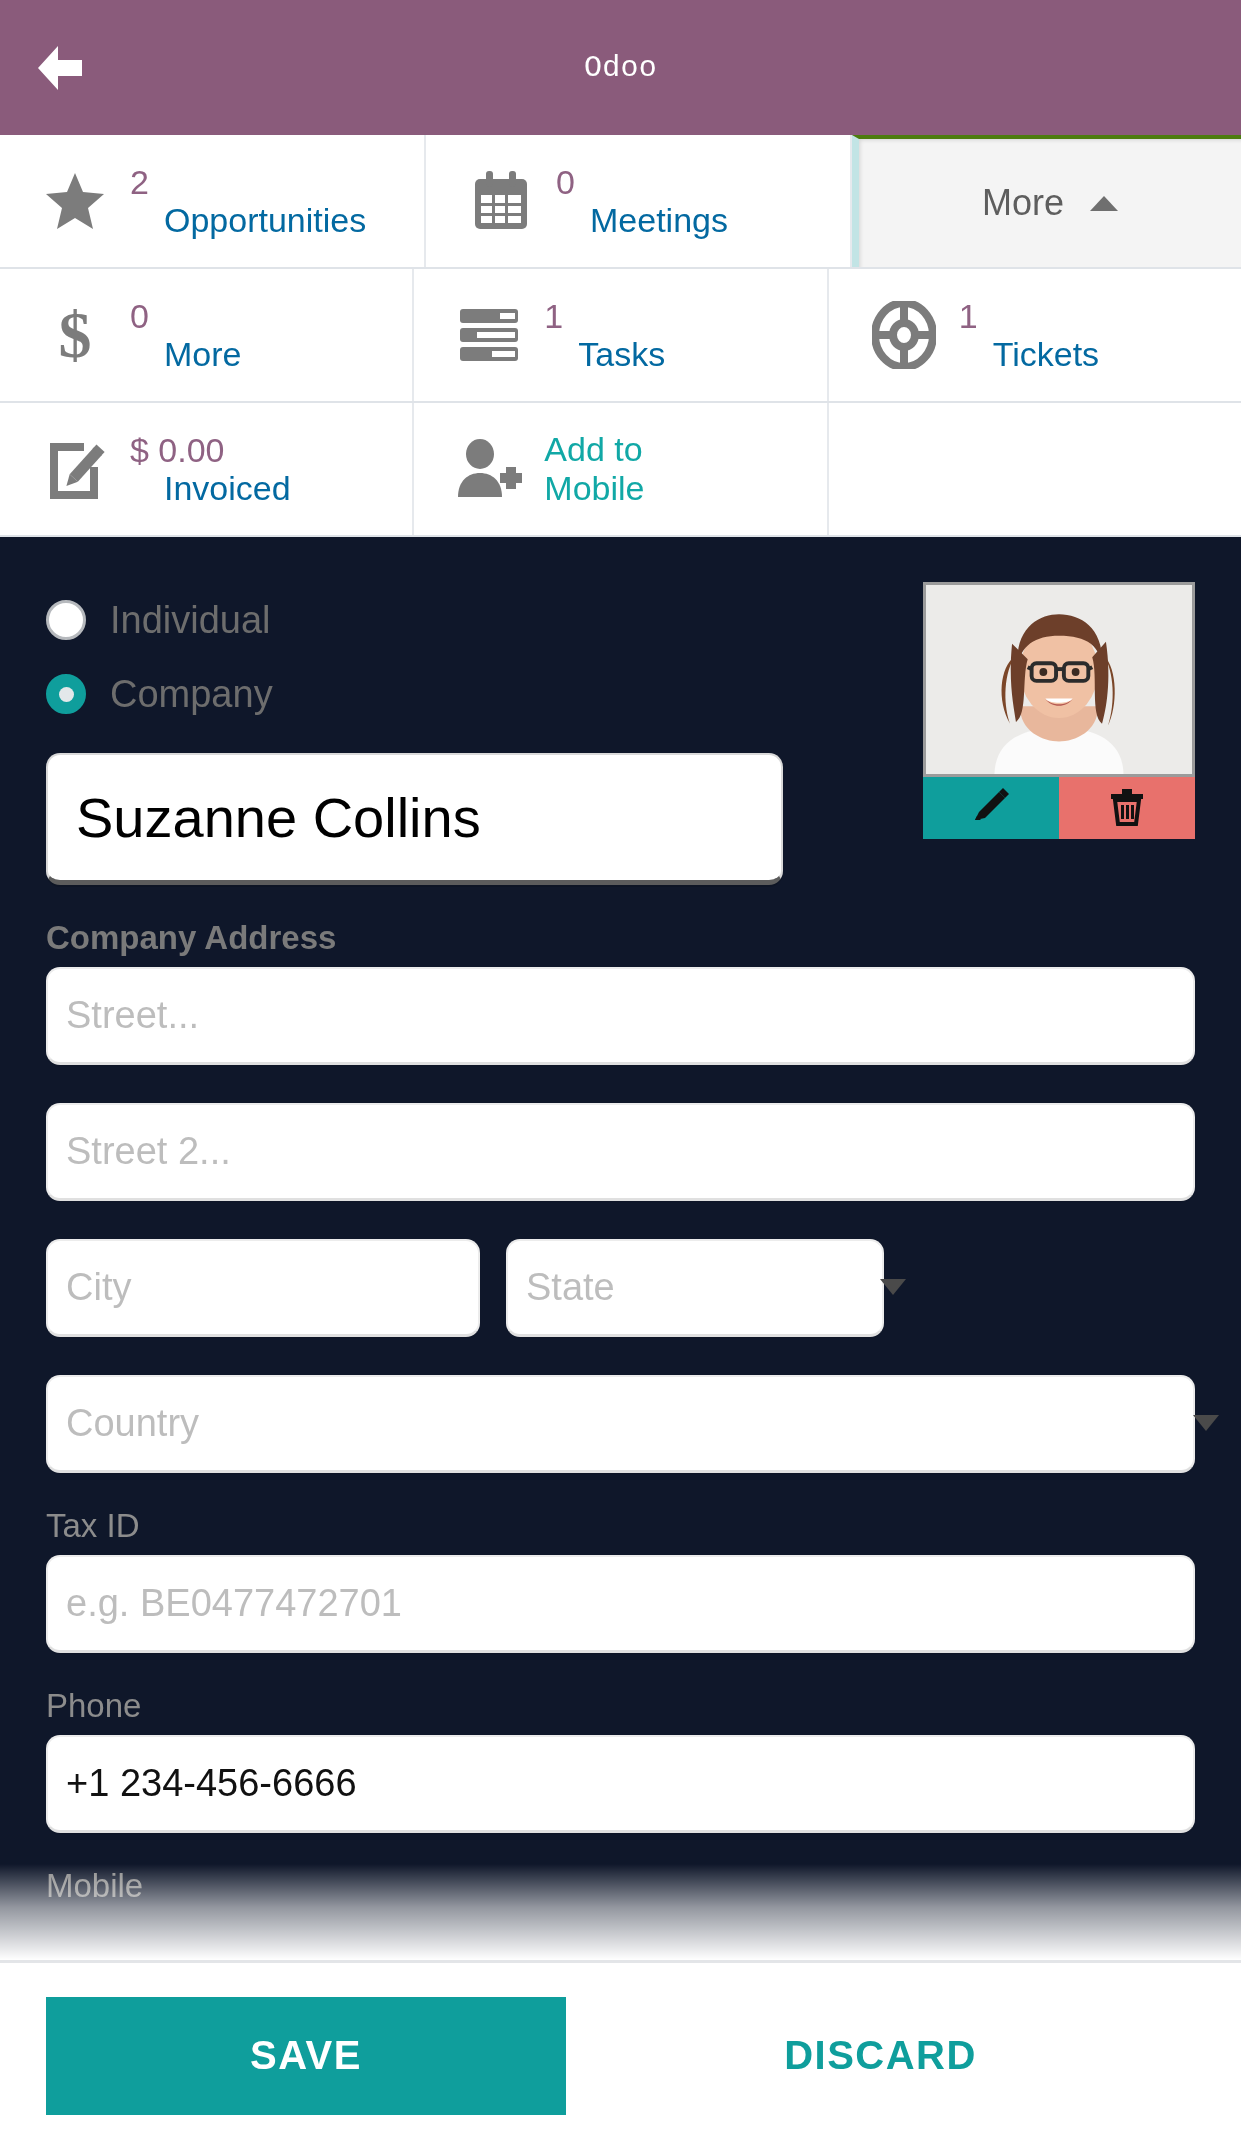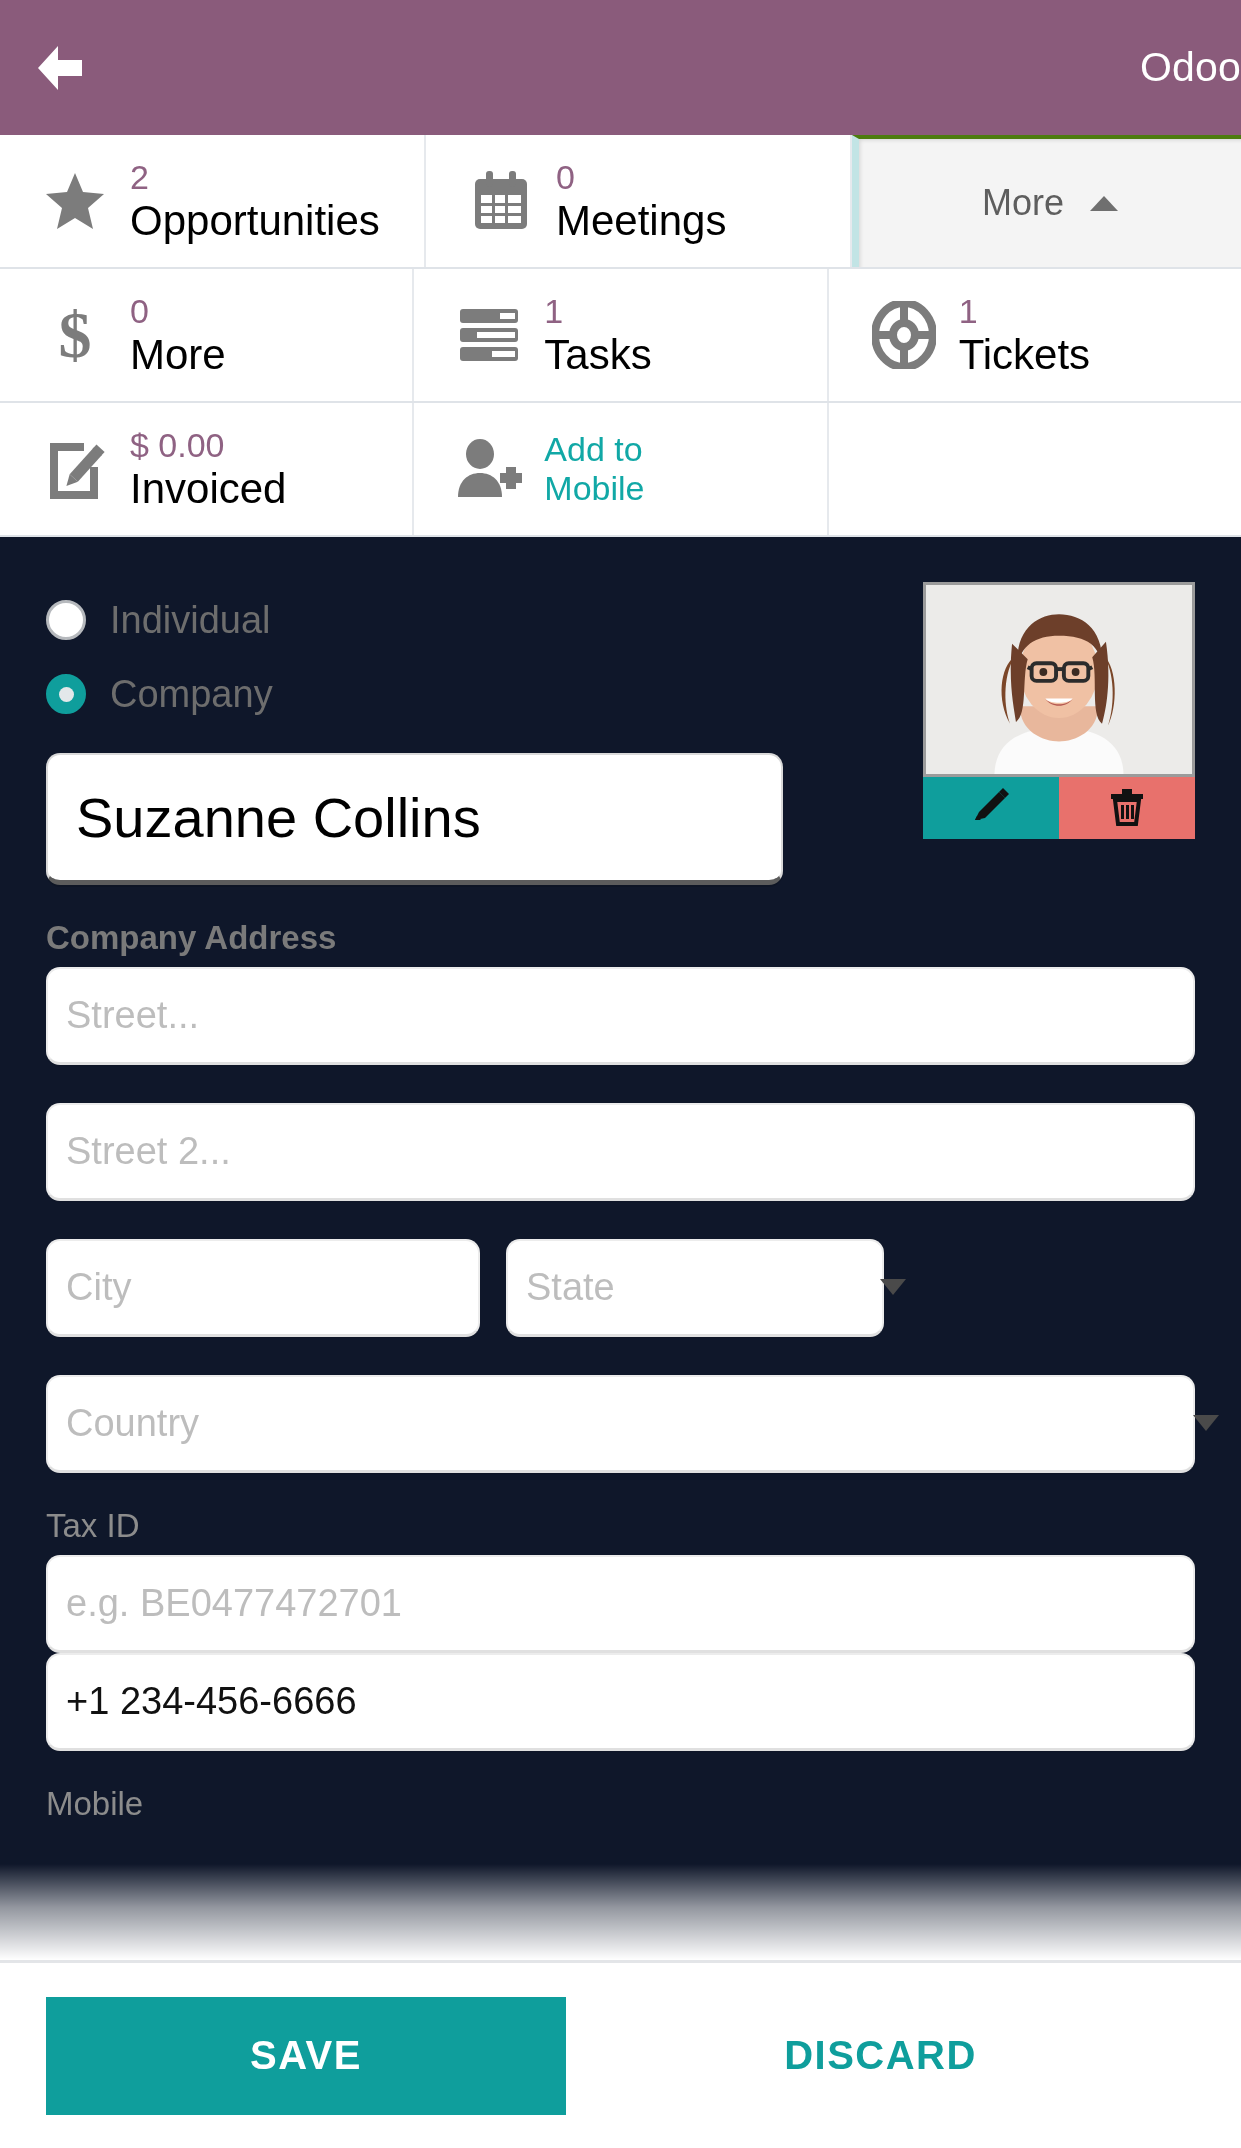--- a/index.html
+++ b/index.html
@@ -24,25 +24,26 @@
     position: relative;
   }
   .back-btn {
     width: 120px; height: 135px;
     display: flex; align-items: center; justify-content: center;
     cursor: pointer;
   }
   .back-btn svg { display:block; }
   .appbar-title {
     position: absolute; left: 0; right: 0;
-    text-align: right;
+    text-align: center;
     color: #ffffff;
-    font-size: 41px;
+    font-size: 30px;
     letter-spacing: .2px;
     pointer-events: none;
+    font-family: Liberation Mono, monospace;
   }
 
   
   .statgrid {
     flex: 0 0 402px;
     display: flex; flex-direction: column;
     background: #ffffff;
   }
   .statrow {
     flex: 1 1 0;
@@ -63,21 +64,21 @@
   .statcell.last { border-right: none; }
   .statcell.empty { cursor: default; background:#ffffff; }
   .statcell .ico {
     flex: 0 0 auto;
     width: 66px; height: 66px;
     display: flex; align-items: center; justify-content: center;
     color: #7c7c7c;
   }
   .statcell .txt { display: flex; flex-direction: column; line-height: 1.12; }
   .stat-value { color: #8f6283; font-size: 34px; }
-  .stat-label { color: #000000; font-size: 42px; }
+  .stat-label { color: #0369a1; font-size: 34px; margin-left: 34px; }
 
   
   .morecell {
     flex: 1 1 0;
     background: #f4f4f4;
     border-left: 7px solid #c2e4e5;
     border-top: 4px solid #4d7c0f;
     display: flex; align-items: center; justify-content: center;
     gap: 26px;
     cursor: pointer;
@@ -483,20 +484,21 @@
         <input type="text" placeholder="Country" style="">
       </div>
       <span class="tri-down country-caret"></span>
     </div>
 
     <div class="field-label">Tax ID</div>
     <div class="inp">
       <input type="text" placeholder="e.g. BE0477472701" style="">
     </div>
 
+    <div class="field-label">Phone</div>
     <div class="inp">
       <input type="text" value="+1 234-456-6666" style="">
     </div>
 
     <div class="field-label">Mobile</div>
 
     <div class="fade"></div>
   </div>
 
   <div class="footer">

